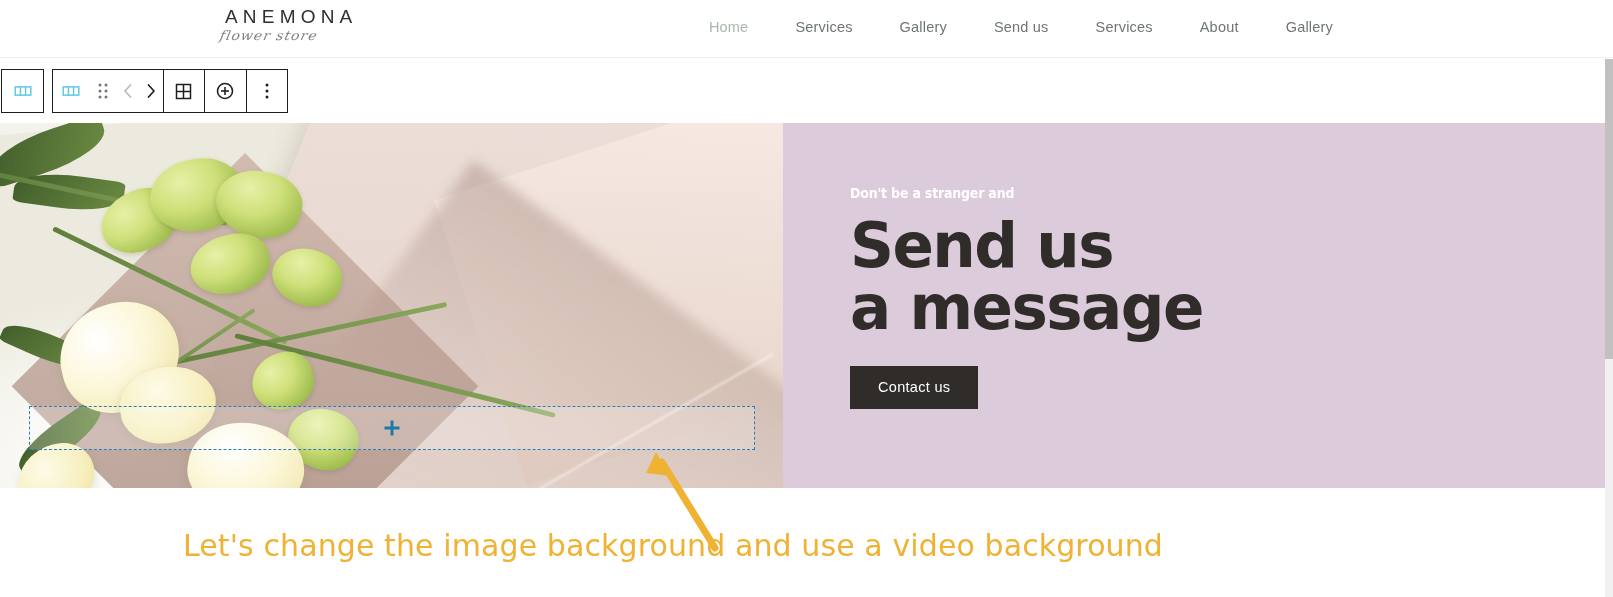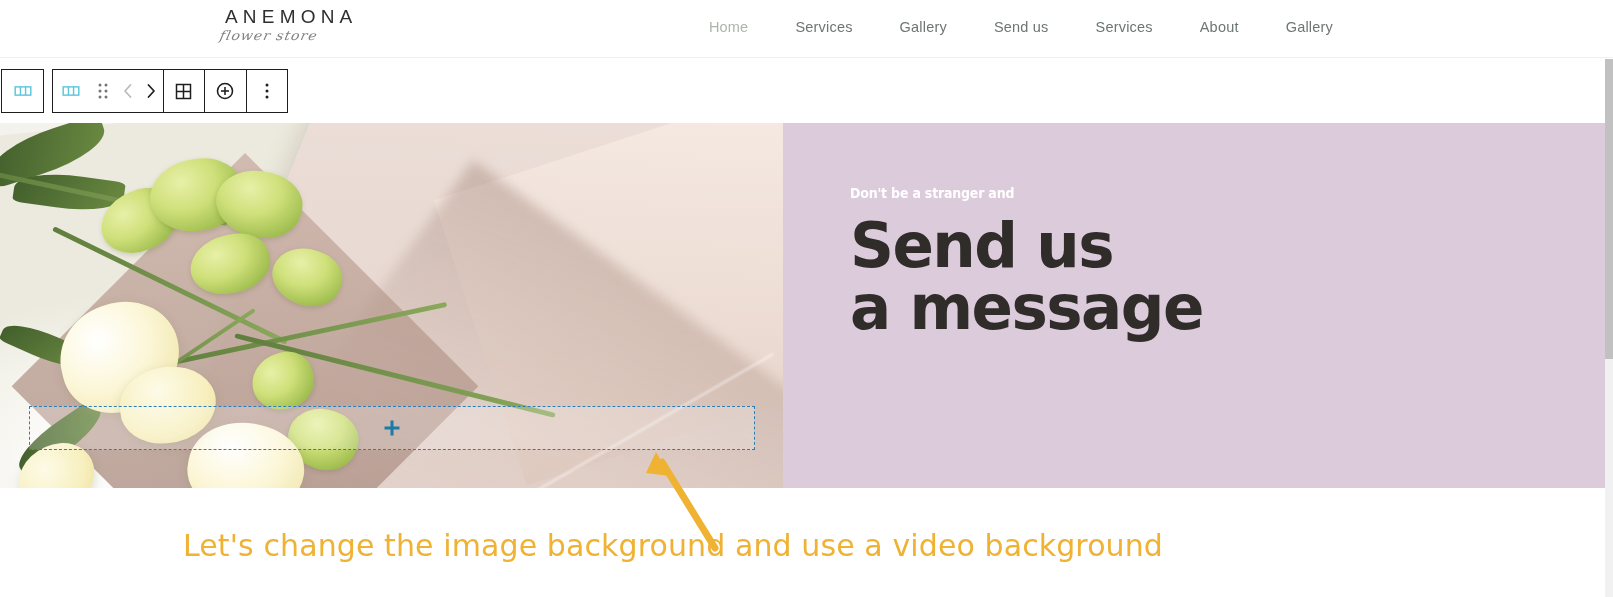--- a/index.html
+++ b/index.html
@@ -350,20 +350,21 @@
         <div class="placeholder-plus"></div>
       </div>
     </div>
 
     <div class="col-text">
       <p class="eyebrow">Don't be a stranger and</p>
       <h1 class="hero-title">
         <span>Send us</span>
         <span class="l2">a message</span>
       </h1>
+      <button class="cta-button">Contact us</button>
     </div>
   </div>
 
   <div class="canvas-bottom-fill"></div>
 
   <svg class="annotation-arrow" width="140" height="120" viewBox="0 0 140 120">
     <line x1="95" y1="108" x2="42" y2="22" stroke="#efb233" stroke-width="7" stroke-linecap="round"></line>
     <polygon points="36,12 50,36 26,33" fill="#efb233"></polygon>
   </svg>
   <div class="annotation-text">Let's change the image background and use a video background</div>

